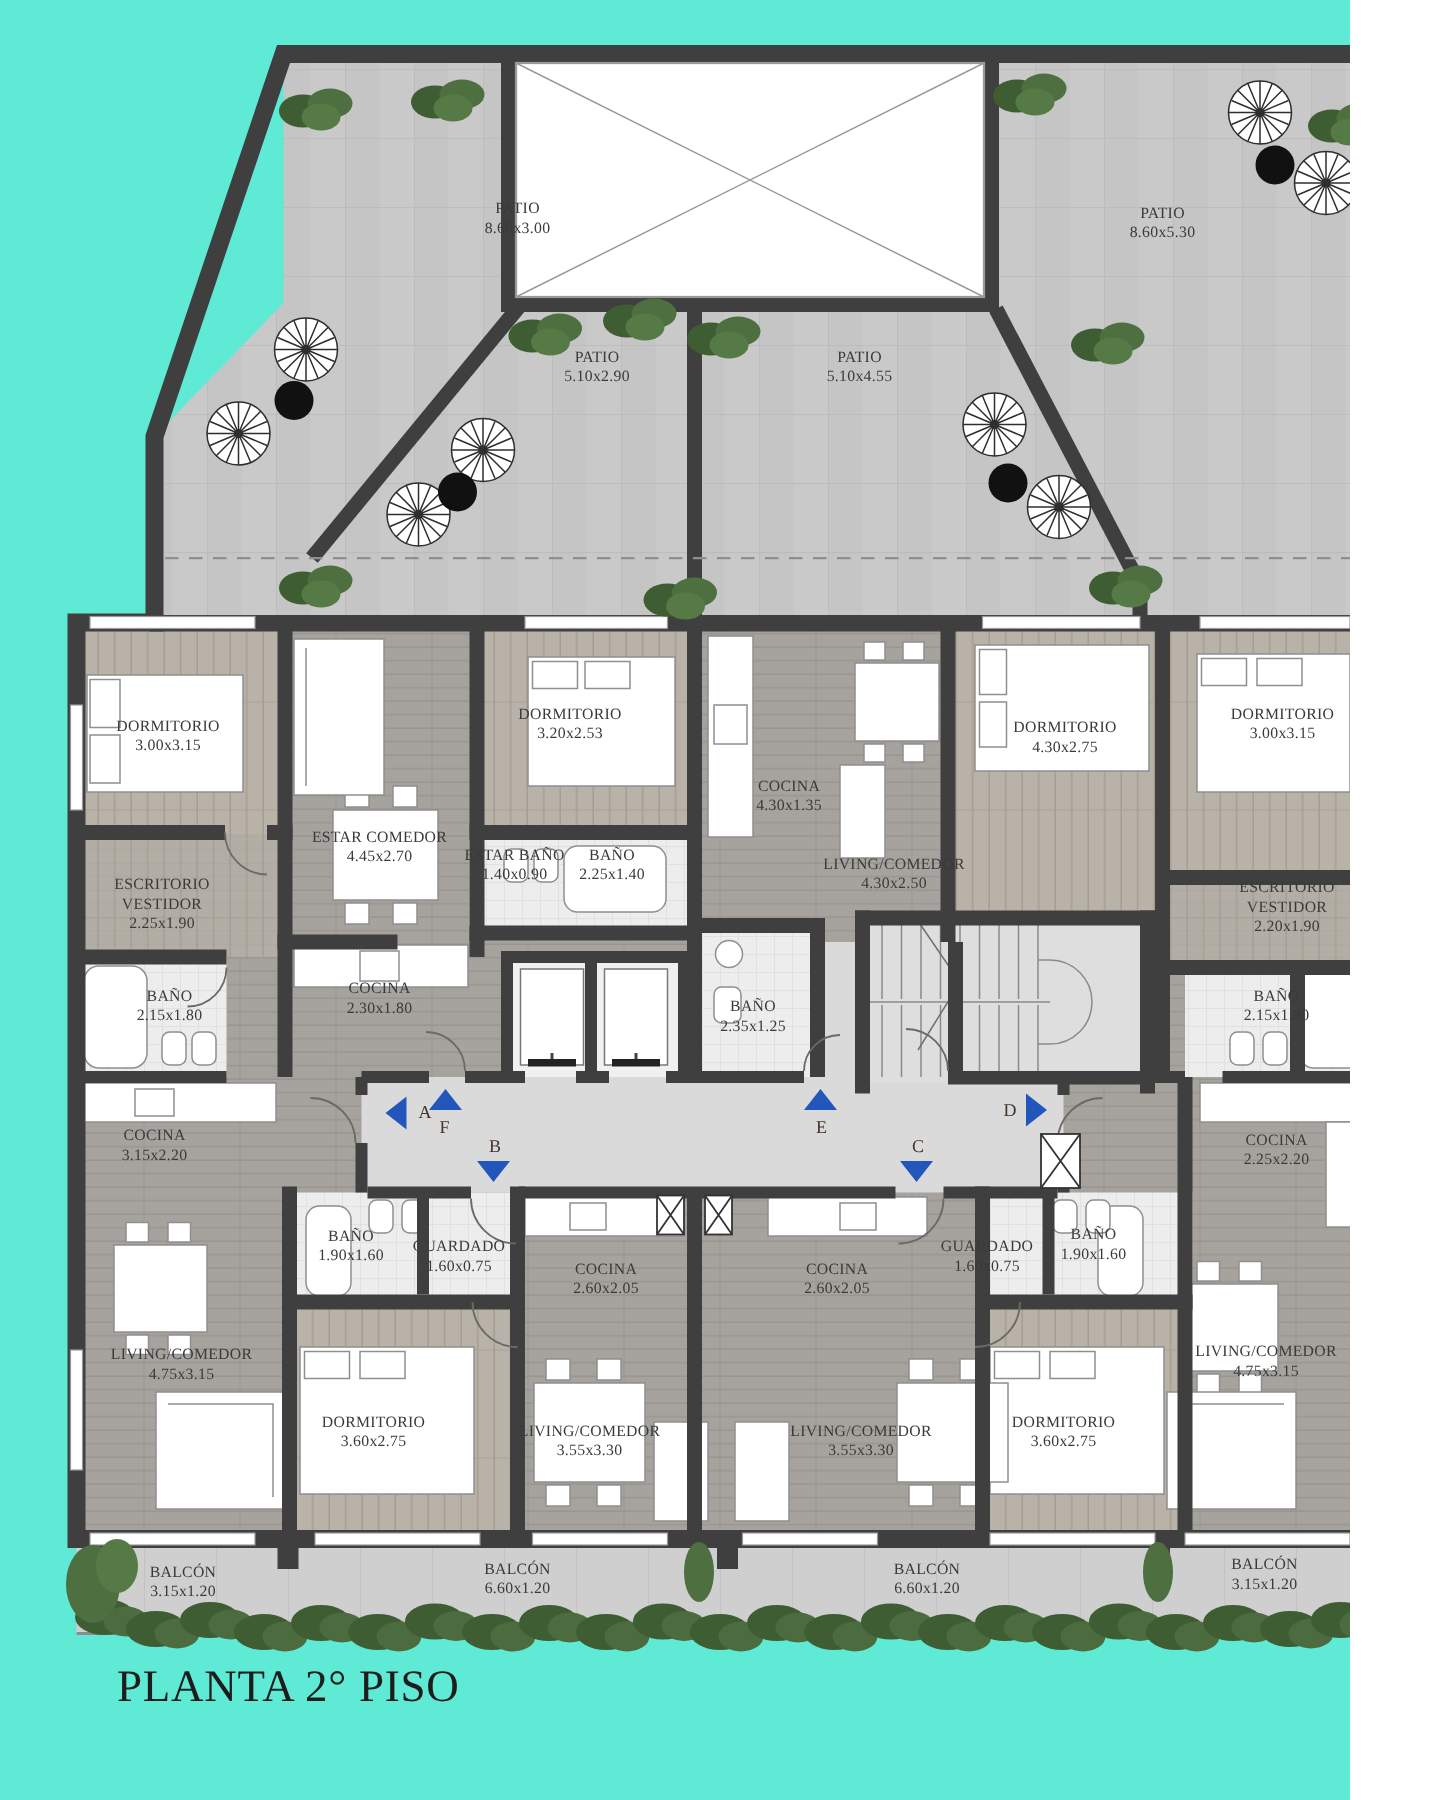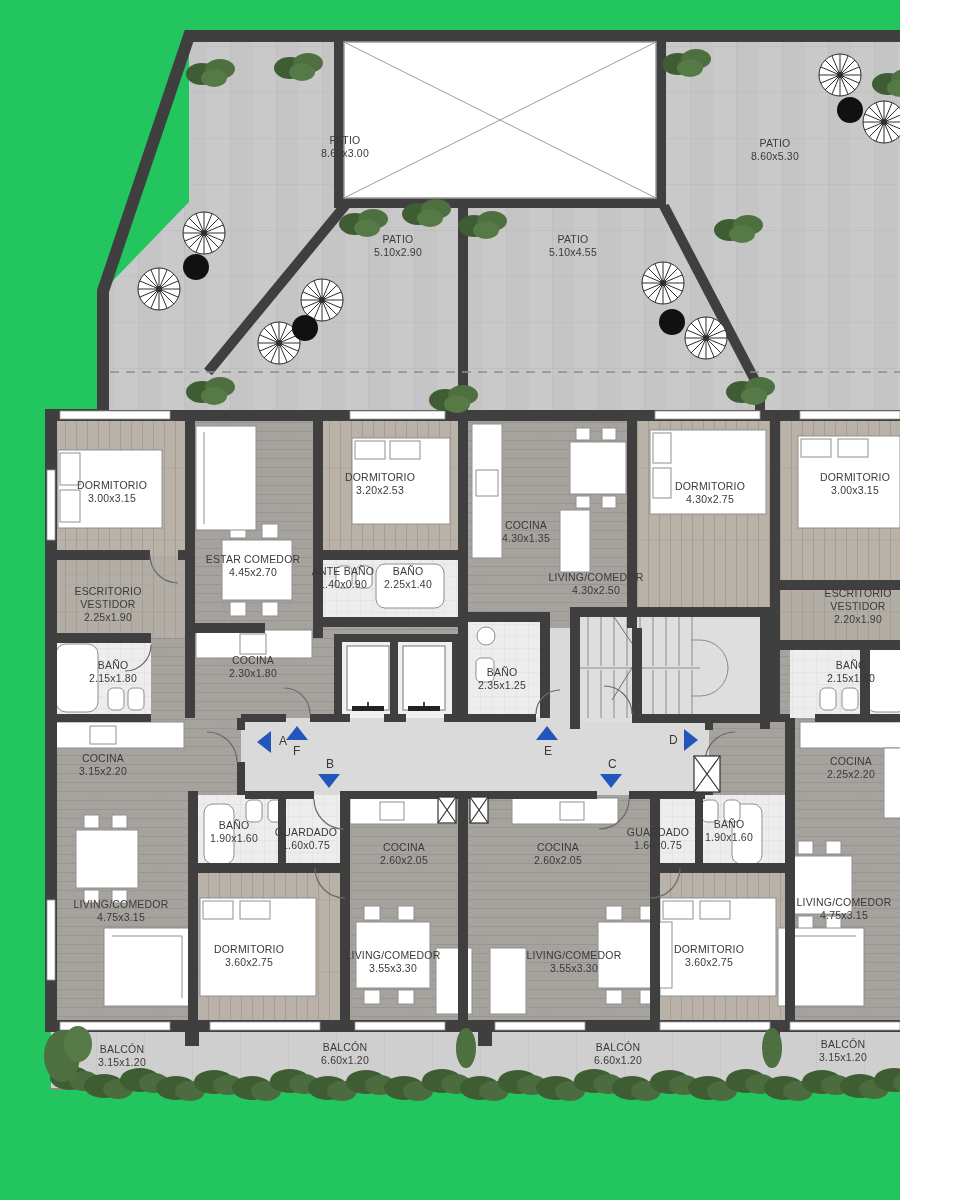--- a/index.html
+++ b/index.html
@@ -1,17 +1,17 @@
 <!DOCTYPE html>
 <html><head>
 <meta charset="utf-8">
 <style>
   html,body{margin:0;padding:0;background:#ffffff;}
-  #plan{position:relative;width:900px;height:1200px;background:#22c55e;overflow:hidden;
-        font-family:Liberation Sans, sans-serif;}
+  #plan{position:relative;width:900px;height:1200px;background:#5eead4;overflow:hidden;
+        font-family:Liberation Serif, serif;}
   #plan svg{position:absolute;left:0;top:0;}
   .lbl{position:absolute;transform:translate(-50%,-50%);text-align:center;
        font-size:10.5px;line-height:1.22;color:#3a3a3a;letter-spacing:.2px;white-space:nowrap;}
   .lbl span{display:block;}
   .ltr{position:absolute;font-size:12px;color:#43362e;}
   .ar{position:absolute;width:0;height:0;}
   .ar-up{border-left:11px solid transparent;border-right:11px solid transparent;border-bottom:14px solid #2356bb;}
   .ar-down{border-left:11px solid transparent;border-right:11px solid transparent;border-top:14px solid #2356bb;}
   .ar-left{border-top:11px solid transparent;border-bottom:11px solid transparent;border-right:14px solid #2356bb;}
   .ar-right{border-top:11px solid transparent;border-bottom:11px solid transparent;border-left:14px solid #2356bb;}
@@ -479,21 +479,21 @@
     </div>
 <div class="lbl" style="left:253px;top:667px">
   <span>COCINA</span>
       <span>2.30x1.80</span>
     </div>
 <div class="lbl" style="left:380px;top:484px">
   <span>DORMITORIO</span>
       <span>3.20x2.53</span>
     </div>
 <div class="lbl" style="left:343px;top:578px">
-  <span>ANTE BAÑO</span>
+  <span>ESTAR BAÑO</span>
       <span>1.40x0.90</span>
     </div>
 <div class="lbl" style="left:408px;top:578px">
   <span>BAÑO</span>
       <span>2.25x1.40</span>
     </div>
 <div class="lbl" style="left:526px;top:532px">
   <span>COCINA</span>
       <span>4.30x1.35</span>
     </div>
@@ -603,14 +603,15 @@
 <span class="ltr" style="left:293px;top:744px">F</span>
 <span class="ltr" style="left:326px;top:757px">B</span>
 <div class="ar ar-down" style="left:318px;top:774px"></div>
 <div class="ar ar-up" style="left:536px;top:726px"></div>
 <span class="ltr" style="left:544px;top:744px">E</span>
 <span class="ltr" style="left:608px;top:757px">C</span>
 <div class="ar ar-down" style="left:600px;top:774px"></div>
 <span class="ltr" style="left:669px;top:733px">D</span>
 <div class="ar ar-right" style="left:684px;top:729px"></div>
 
+<div id="title">PLANTA 2° PISO</div>
 
 </div>
 
 </body></html>

